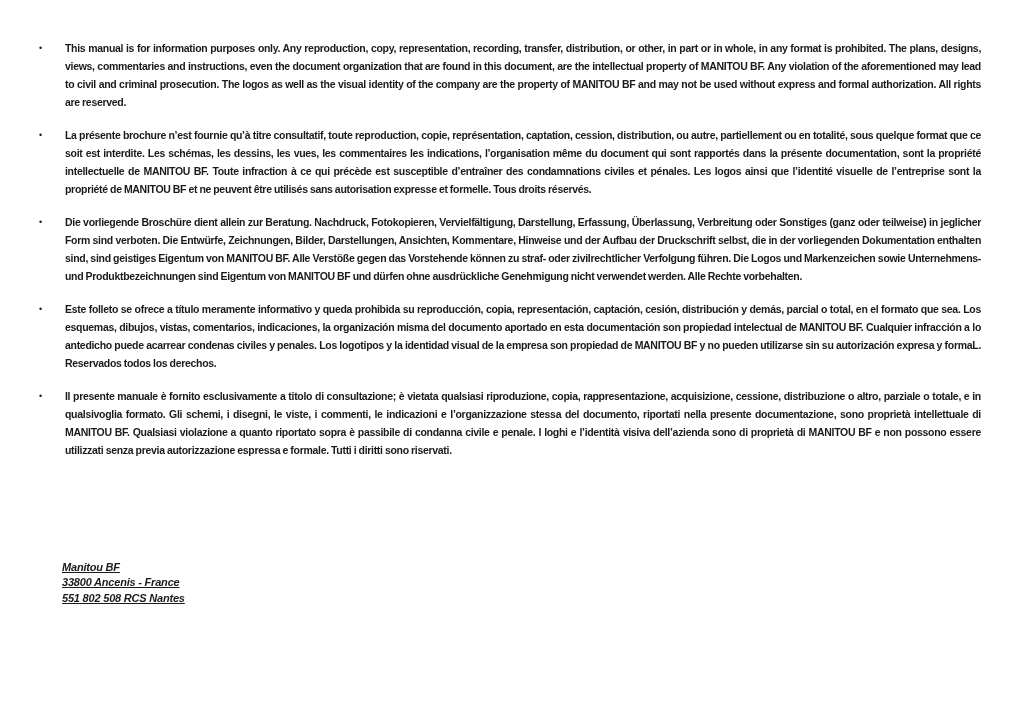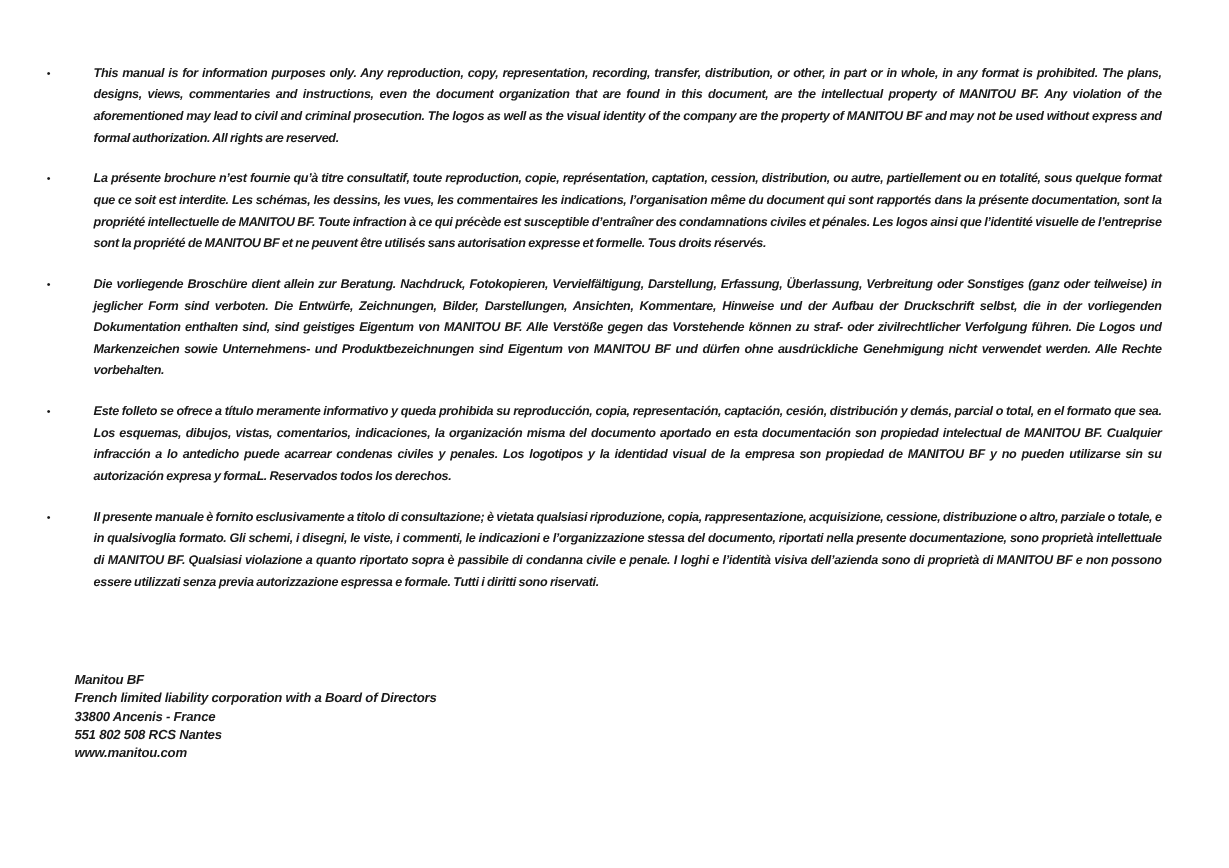--- a/index.html
+++ b/index.html
@@ -24,43 +24,43 @@
   .bullet {
     position: absolute;
     left: -23px;
     top: 0;
     font-size: 9px;
     line-height: 18px;
     color: #1a1a1a;
     font-style: normal;
   }
   .ptext {
-    margin: 16px;
+    margin: 3px;
     text-align: justify;
-    font-style: italic;
     font-weight: 700;
     font-size: 10.5px;
     line-height: 18px;
     letter-spacing: -0.3px;
     word-spacing: -0.4px;
     color: #1a1a1a;
   }
   .company {
     position: absolute;
     top: 560px;
     left: 62px;
     font-style: italic;
     font-weight: 700;
     font-size: 11px;
     line-height: 15.3px;
     letter-spacing: -0.2px;
     color: #1a1a1a;
   }
   .cline {
     white-space: pre-wrap;
+    text-decoration: underline;
   }
 </style>
 </head>
 <body>
 
 <div class="page">
 
   <div class="disclaimers">
 
     <div class="para">
@@ -85,19 +85,17 @@
 
     <div class="para">
       <span class="bullet">•</span>
       <p class="ptext">Il presente manuale è fornito esclusivamente a titolo di consultazione; è vietata qualsiasi riproduzione, copia, rappresentazione, acquisizione, cessione, distribuzione o altro, parziale o totale, e in qualsivoglia formato. Gli schemi, i disegni, le viste, i commenti, le indicazioni e l’organizzazione stessa del documento, riportati nella presente documentazione, sono proprietà intellettuale di MANITOU BF. Qualsiasi violazione a quanto riportato sopra è passibile di condanna civile e penale. I loghi e l’identità visiva dell’azienda sono di proprietà di MANITOU BF e non possono essere utilizzati senza previa autorizzazione espressa e formale. Tutti i diritti sono riservati.</p>
     </div>
 
   </div>
 
   <div class="company">
     <div class="cline">Manitou BF</div>
-    <div class="cline">French limited liability corporation with a Board of Directors</div>
     <div class="cline">33800 Ancenis - France</div>
     <div class="cline">551 802 508 RCS Nantes</div>
-    <div class="cline">www.manitou.com</div>
   </div>
 
 </div>
 
 </body></html>

